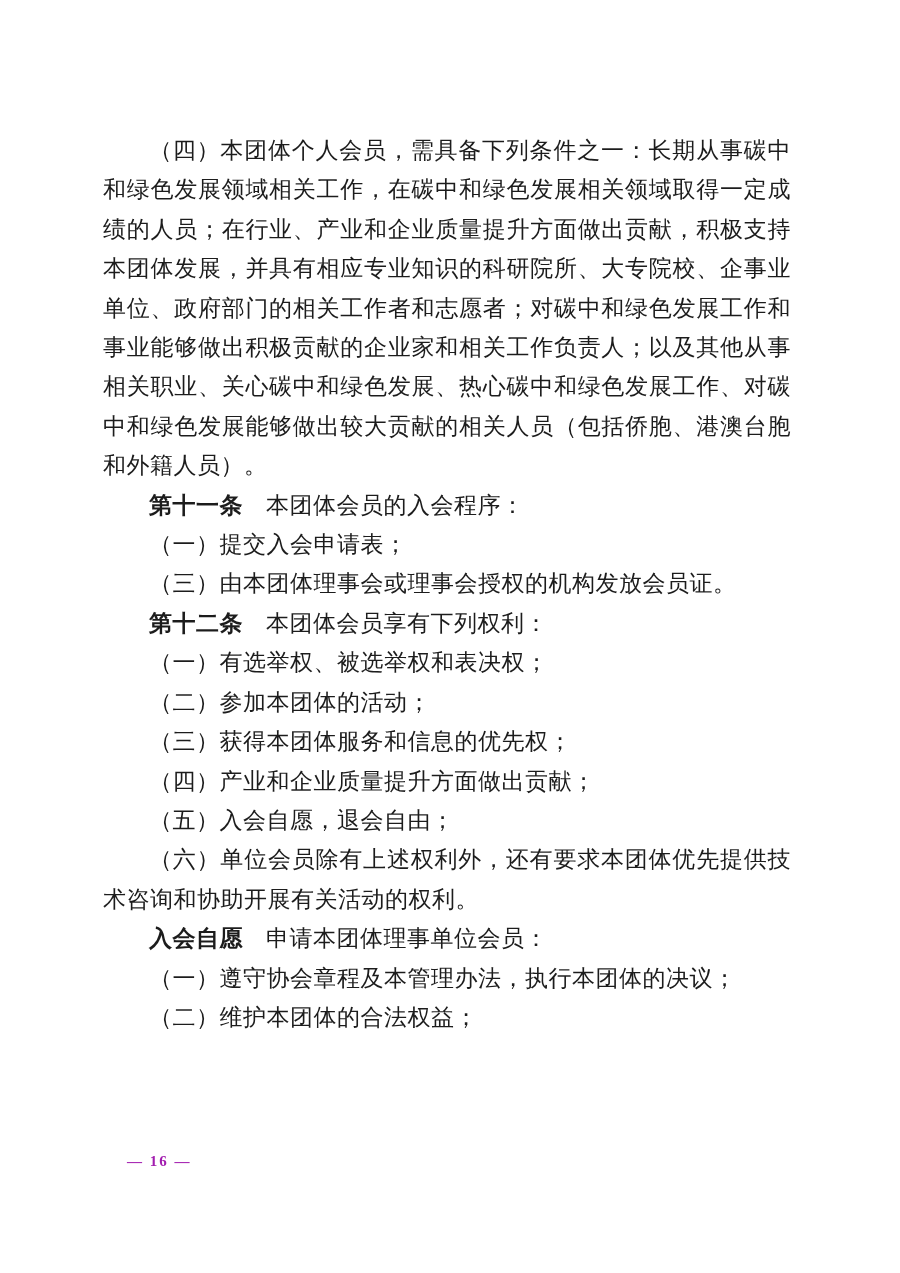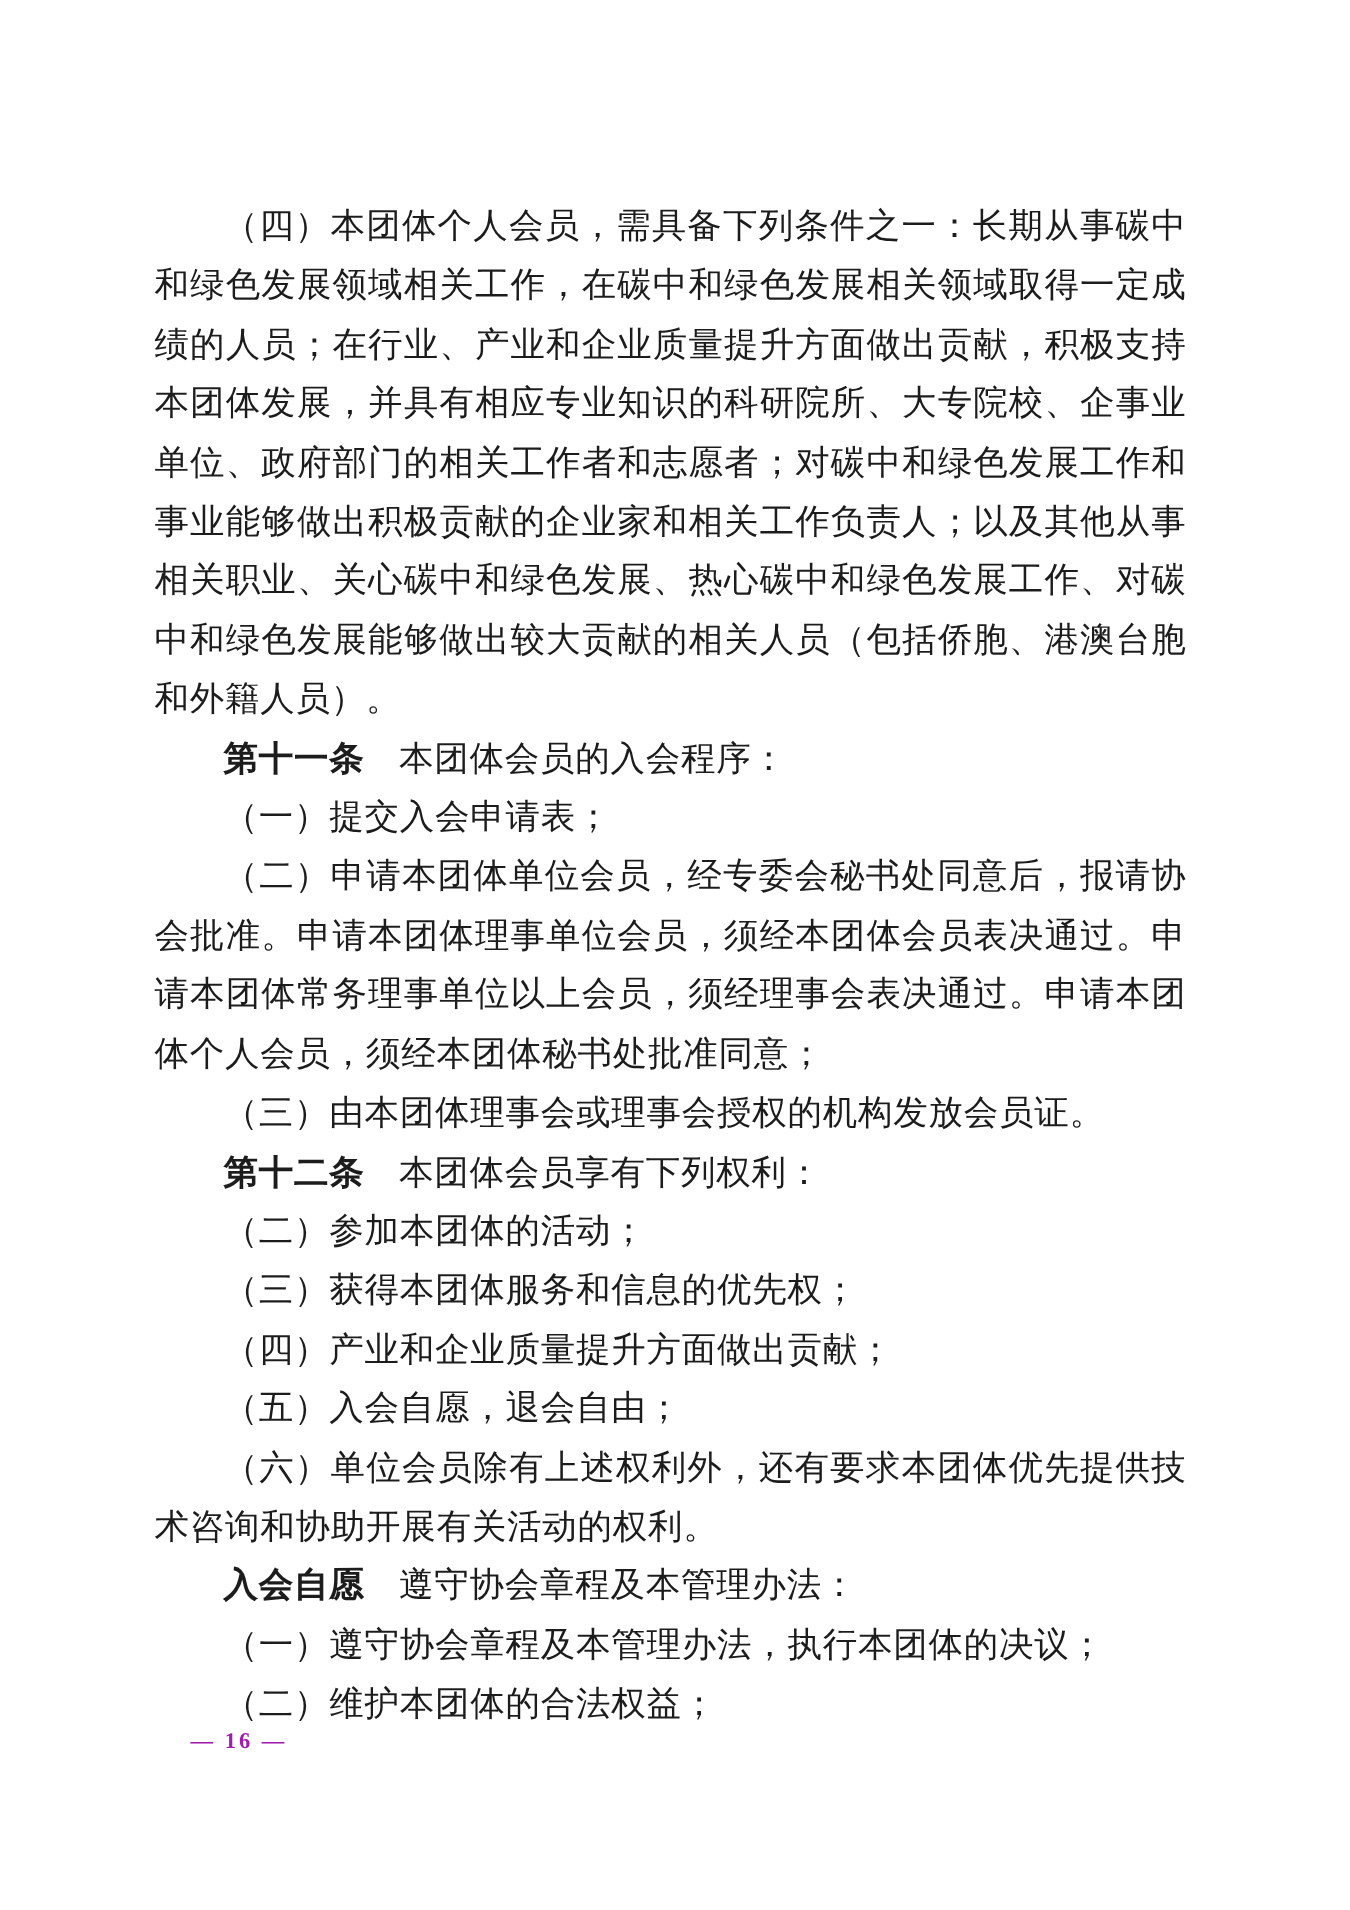--- a/index.html
+++ b/index.html
@@ -52,26 +52,26 @@
   }
 </style>
 </head>
 <body>
 
 <div class="page">
   <div class="content">
     <p class="para"><span>（四）本团体个人会员，需具备下列条件之一：长期从事碳中和绿色发展领域相关工作，在碳中和绿色发展相关领域取得一定成绩的人员；在行业、产业和企业质量提升方面做出贡献，积极支持本团体发展，并具有相应专业知识的科研院所、大专院校、企事业单位、政府部门的相关工作者和志愿者；对碳中和绿色发展工作和事业能够做出积极贡献的企业家和相关工作负责人；以及其他从事相关职业、关心碳中和绿色发展、热心碳中和绿色发展工作、对碳中和绿色发展能够做出较大贡献的相关人员（包括侨胞、港澳台胞和外籍人员）。</span></p>
     <p class="para"><span class="lead">第十一条</span><span>本团体会员的入会程序：</span></p>
     <p class="para"><span>（一）提交入会申请表；</span></p>
-    <p class="para"><span>（二）申请本团体单位会员，经专委会秘书处同意后，报请协会批准。申请本团体理事单位会员，须经本团体会员表决通过。申请本团体常务理事单位以上会员，须经理事会表决通过。申请本团体个人会员，须经本团体秘书处批准同意；</span></p>
     <p class="para"><span>（三）由本团体理事会或理事会授权的机构发放会员证。</span></p>
     <p class="para"><span class="lead">第十二条</span><span>本团体会员享有下列权利：</span></p>
+    <p class="para"><span>（一）有选举权、被选举权和表决权；</span></p>
     <p class="para"><span>（二）参加本团体的活动；</span></p>
     <p class="para"><span>（三）获得本团体服务和信息的优先权；</span></p>
     <p class="para"><span>（四）产业和企业质量提升方面做出贡献；</span></p>
     <p class="para"><span>（五）入会自愿，退会自由；</span></p>
     <p class="para"><span>（六）单位会员除有上述权利外，还有要求本团体优先提供技术咨询和协助开展有关活动的权利。</span></p>
-    <p class="para"><span class="lead">入会自愿</span><span>遵守协会章程及本管理办法：</span></p>
+    <p class="para"><span class="lead">入会自愿</span><span>申请本团体理事单位会员：</span></p>
     <p class="para"><span>（一）遵守协会章程及本管理办法，执行本团体的决议；</span></p>
     <p class="para"><span>（二）维护本团体的合法权益；</span></p>
   </div>
   <div class="page-number">— 16 —</div>
 </div>
 
 </body></html>

